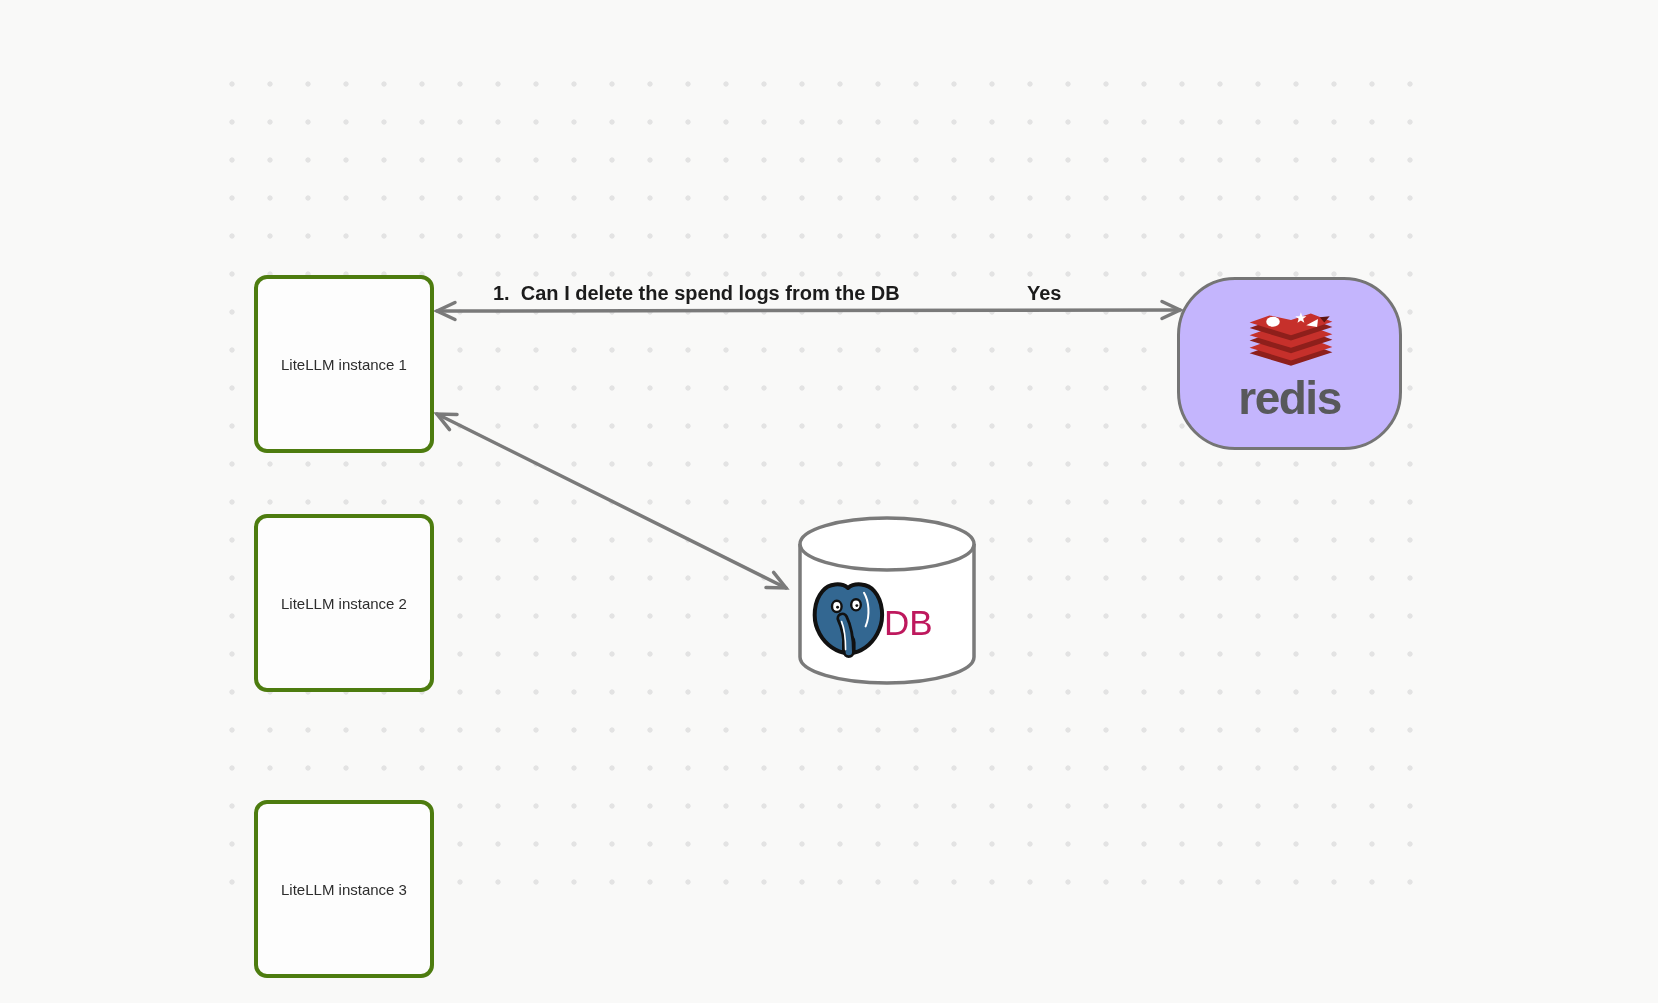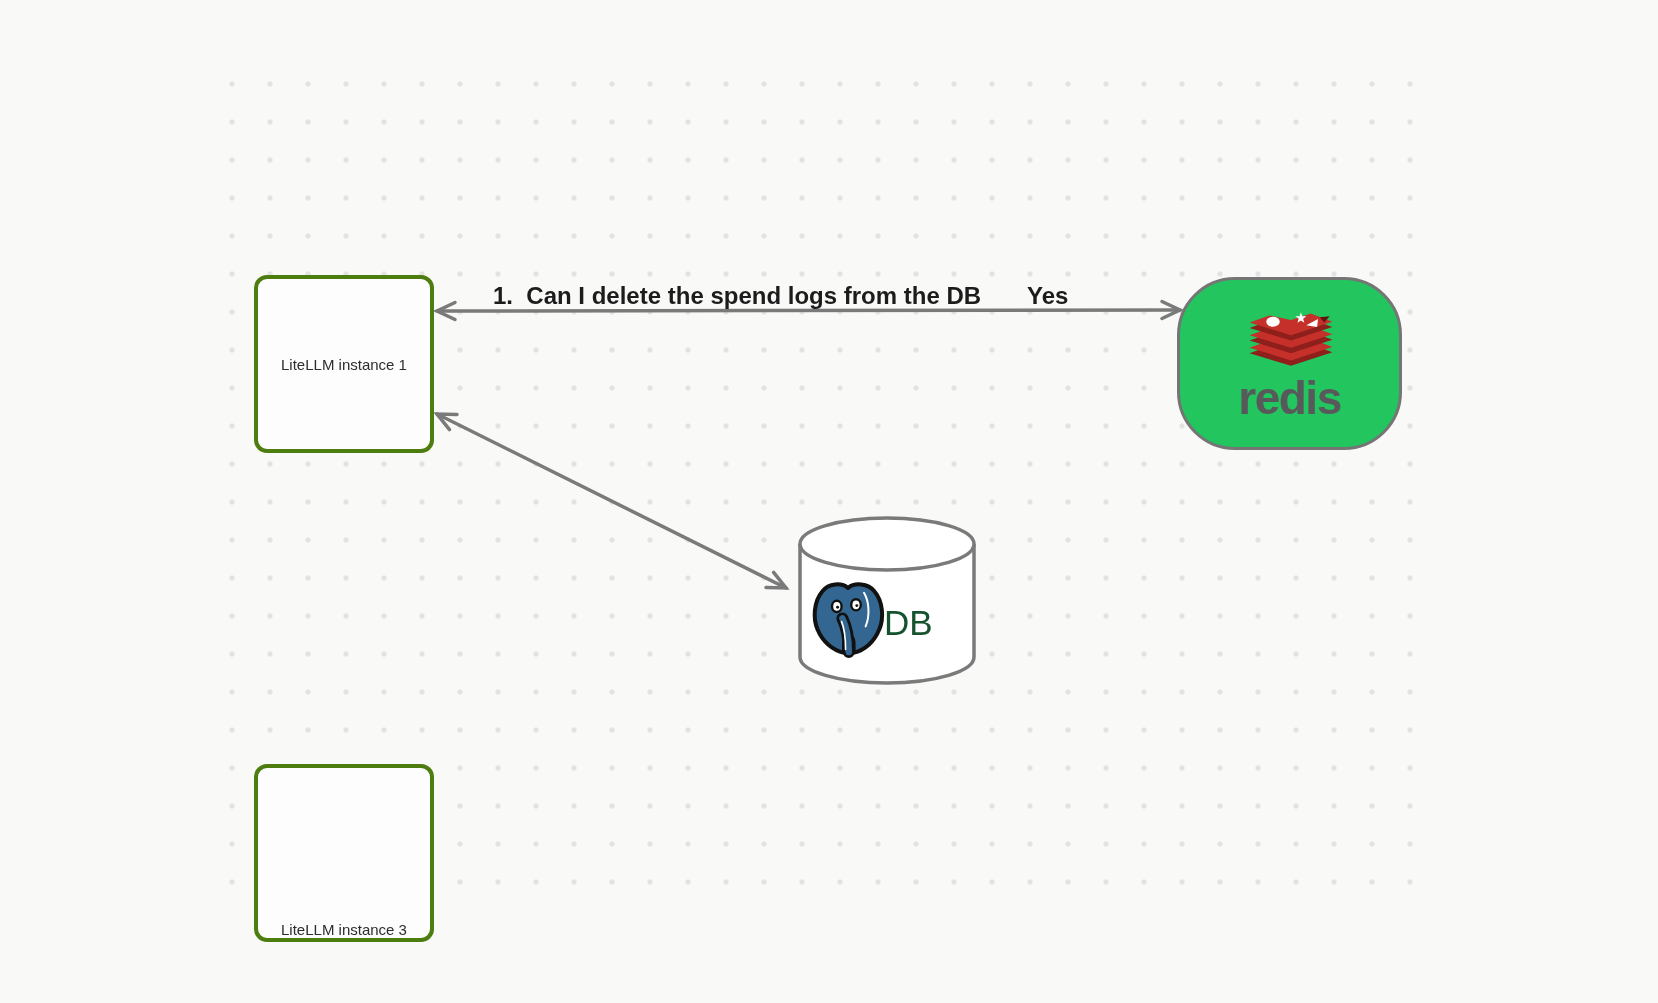--- a/index.html
+++ b/index.html
@@ -34,28 +34,28 @@
     width: 180px; height: 178px;
     background: #fdfdfd;
     border: 4px solid #4d7c0f;
     border-radius: 13px;
     display: flex; align-items: center; justify-content: center;
     font-size: 15px;
     color: #2d2d2d;
   }
   .box-1 { top: 275px; }
   .box-2 { top: 514px; }
-  .box-3 { top: 764px; align-items: flex-end; }
+  .box-3 { top: 800px; }
 
   
   .redis-node {
     position: absolute;
     left: 1177px; top: 277px;
     width: 225px; height: 173px;
-    background: #22c55e;
+    background: #c4b5fd;
     border: 3px solid #757575;
     border-radius: 58px;
   }
   .redis-logo {
     position: absolute;
     left: 66px; top: 31px;
     width: 90px; height: 70px;
   }
   .redis-wordmark {
     position: absolute;
@@ -71,27 +71,27 @@
   
   .pg-logo {
     position: absolute;
     left: 808px; top: 580px;
     width: 80px; height: 80px;
   }
   .db-label {
     position: absolute;
     left: 884px; top: 603px;
     font-size: 35px;
-    color: #14532d;
+    color: #be185d;
   }
 
   
   .arrow-label {
     position: absolute;
-    font-size: 24px;
+    font-size: 20px;
     font-weight: bold;
     color: #1c1c1c;
     white-space: pre;
   }
   .label-step1 { left: 493px; top: 282px; }
   .label-yes   { left: 1027px; top: 282px; }
   .label-step2 { left: 580px; top: 458px; }
 </style>
 </head>
 <body>
@@ -115,20 +115,23 @@
 
     <g stroke="#7a7a7a" stroke-width="3.5" stroke-linecap="round" fill="none">
       <line x1="437" y1="414" x2="786" y2="588"></line>
       <polyline points="457,414.5 437,414 449.5,429.7"></polyline>
       <polyline points="766,587.5 786,588 773.6,572.3"></polyline>
     </g>
   </svg>
 
   <div class="instance-box box-1">
     <span>LiteLLM instance 1</span>
+  </div>
+  <div class="instance-box box-2">
+    <span>LiteLLM instance 2</span>
   </div>
   <div class="instance-box box-3">
     <span>LiteLLM instance 3</span>
   </div>
 
   <div class="redis-node">
     <svg class="redis-logo" viewBox="0 0 100 76">
 
       <polygon points="4,46 26,38 50,43 72,36 96,45 50,60" fill="#8e1f1b"></polygon>
       <polygon points="4,40 26,32 50,37 72,30 96,39 50,54" fill="#c6302b"></polygon>

